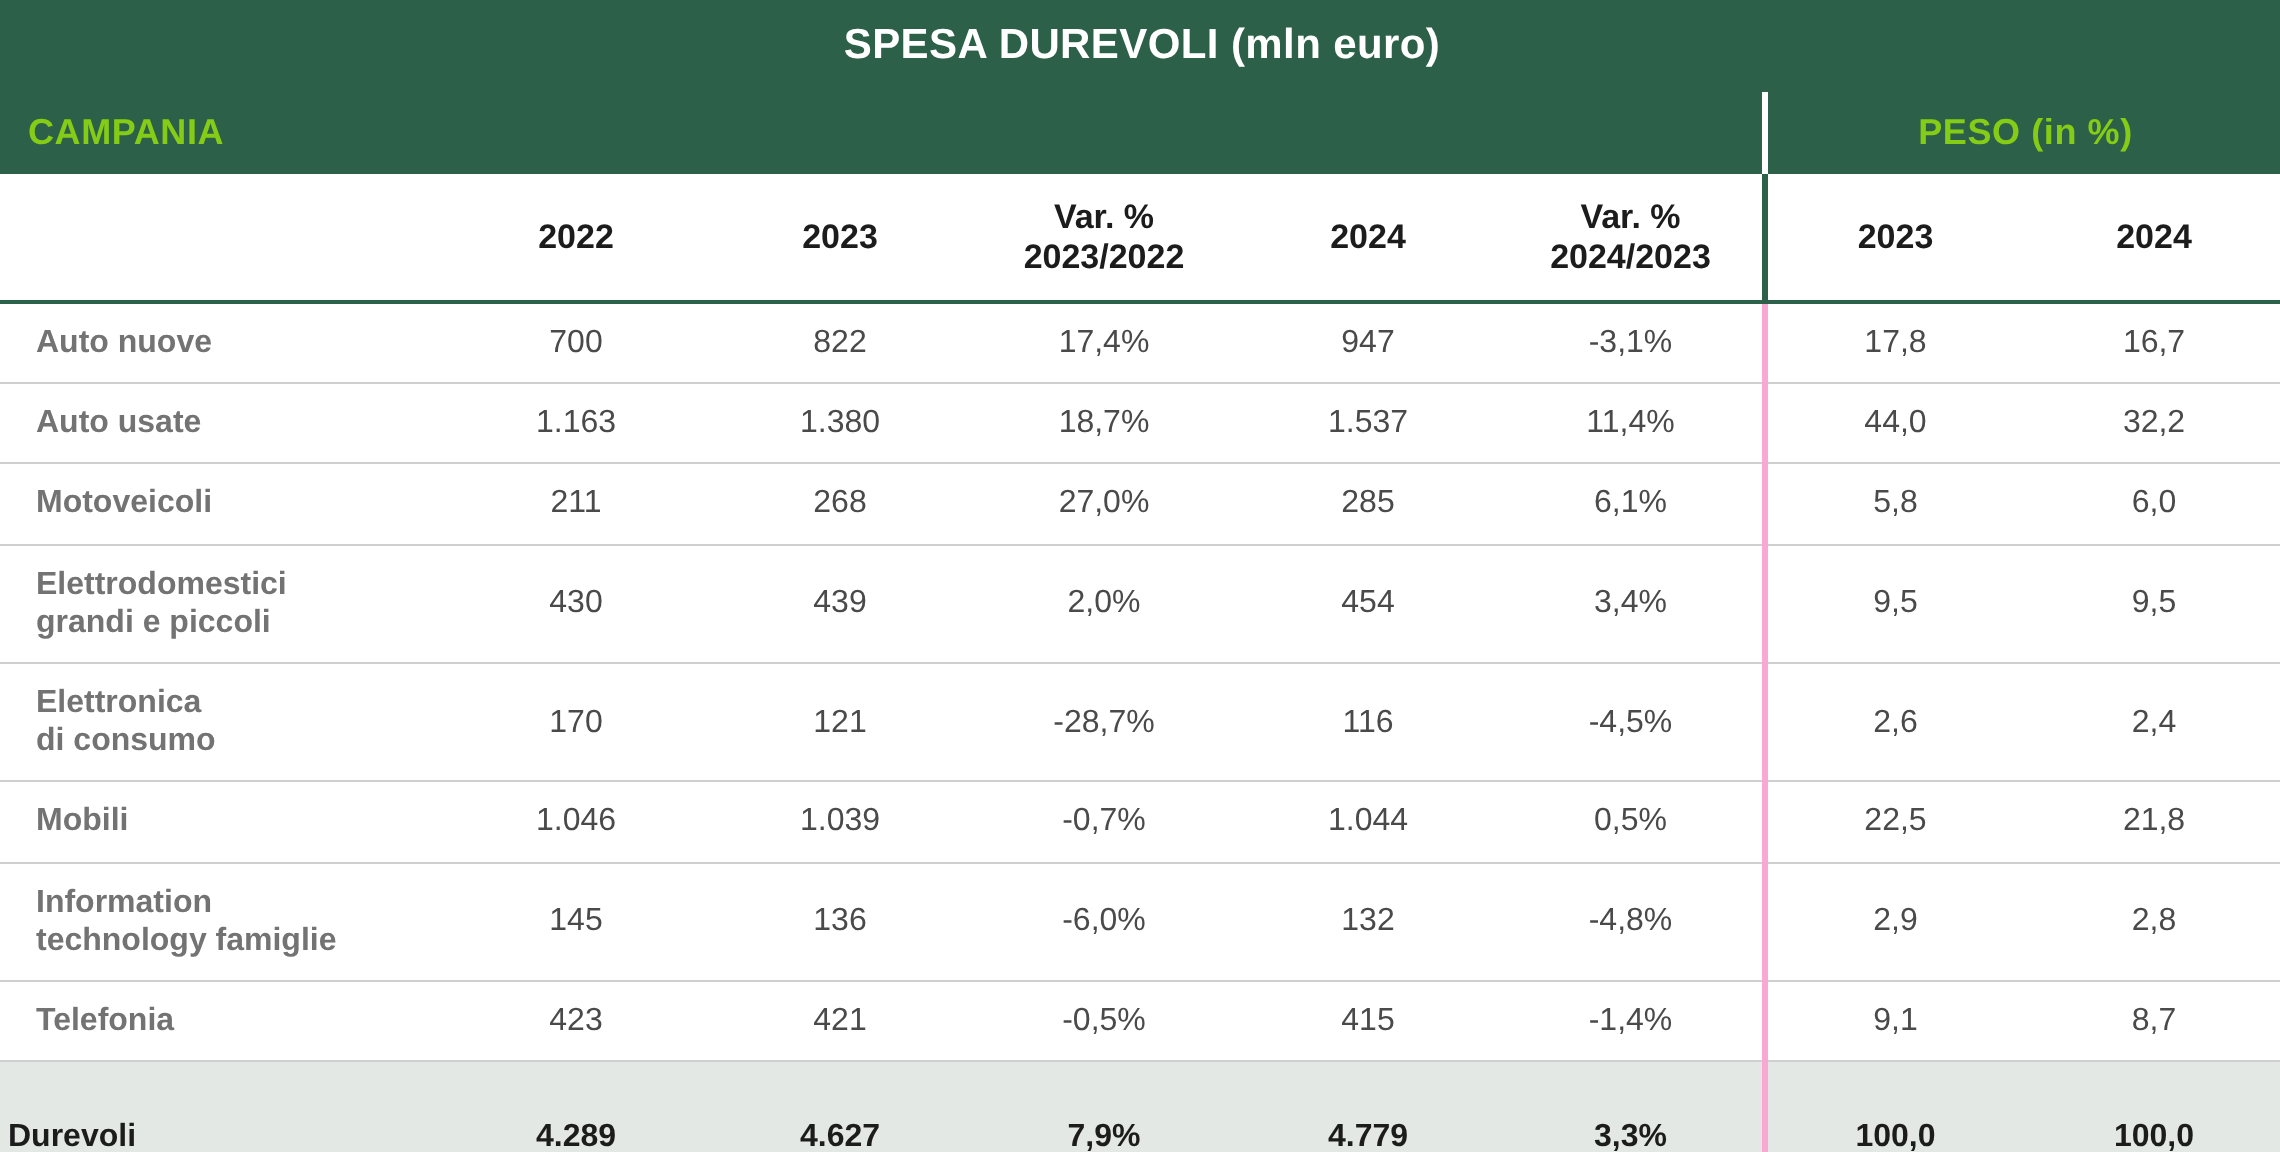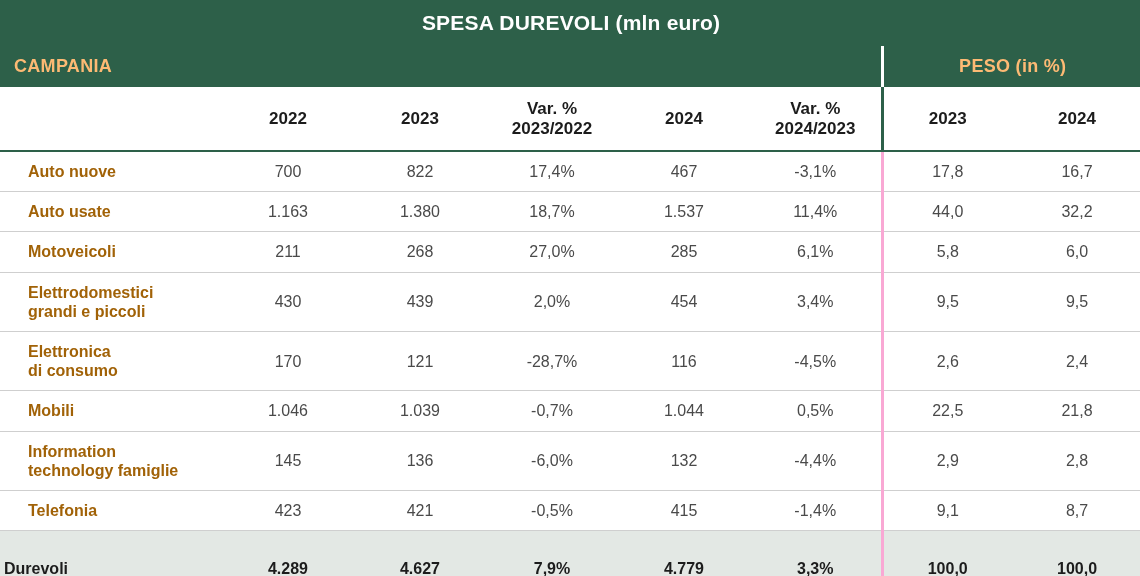--- a/index.html
+++ b/index.html
@@ -38,21 +38,21 @@
     font-size: 21px;
     font-weight: bold;
     text-align: center;
     padding: 11px 0 11px 0;
     letter-spacing: 0.2px;
     border: none;
   }
   
   .region-row td {
     background: #2d6049;
-    color: #fdba74;
+    color: #84cc16;
     font-size: 18px;
     font-weight: bold;
     padding: 10px 14px 10px 14px;
     border: none;
     letter-spacing: 0.3px;
   }
   .region-row td.region-name {
     text-align: left;
   }
   .region-row td.peso-head {
@@ -83,22 +83,22 @@
     color: #4a4a4a;
     text-align: center;
     padding: 10px 4px;
     border-bottom: 1px solid #cfcfcf;
     background: #ffffff;
     line-height: 1.2;
   }
   tbody tr td.rowlabel {
     text-align: left;
     font-weight: bold;
-    color: #a16207;
-    padding-left: 28px;
+    color: #737373;
+    padding-left: 18px;
     font-size: 16px;
   }
   tbody tr td.sep-left {
     border-left: 3px solid #f9a8d4;
   }
   tbody tr.total-row td {
     background: #e3e8e4;
     font-weight: bold;
     color: #1c1c1c;
     border-bottom: none;
@@ -150,21 +150,21 @@
       </tr>
     </thead>
     <tbody>
       <tr>
         <td class="rowlabel">
           <span class="two-line">Auto nuove</span>
         </td>
         <td>700</td>
         <td>822</td>
         <td>17,4%</td>
-        <td>467</td>
+        <td>947</td>
         <td>-3,1%</td>
         <td class="sep-left">17,8</td>
         <td>16,7</td>
       </tr>
       <tr>
         <td class="rowlabel">
           <span class="two-line">Auto usate</span>
         </td>
         <td>1.163</td>
         <td>1.380</td>
@@ -226,21 +226,21 @@
       </tr>
       <tr>
         <td class="rowlabel">
           <span class="two-line">Information</span>
           <span class="two-line">technology famiglie</span>
         </td>
         <td>145</td>
         <td>136</td>
         <td>-6,0%</td>
         <td>132</td>
-        <td>-4,4%</td>
+        <td>-4,8%</td>
         <td class="sep-left">2,9</td>
         <td>2,8</td>
       </tr>
       <tr>
         <td class="rowlabel">
           <span class="two-line">Telefonia</span>
         </td>
         <td>423</td>
         <td>421</td>
         <td>-0,5%</td>

